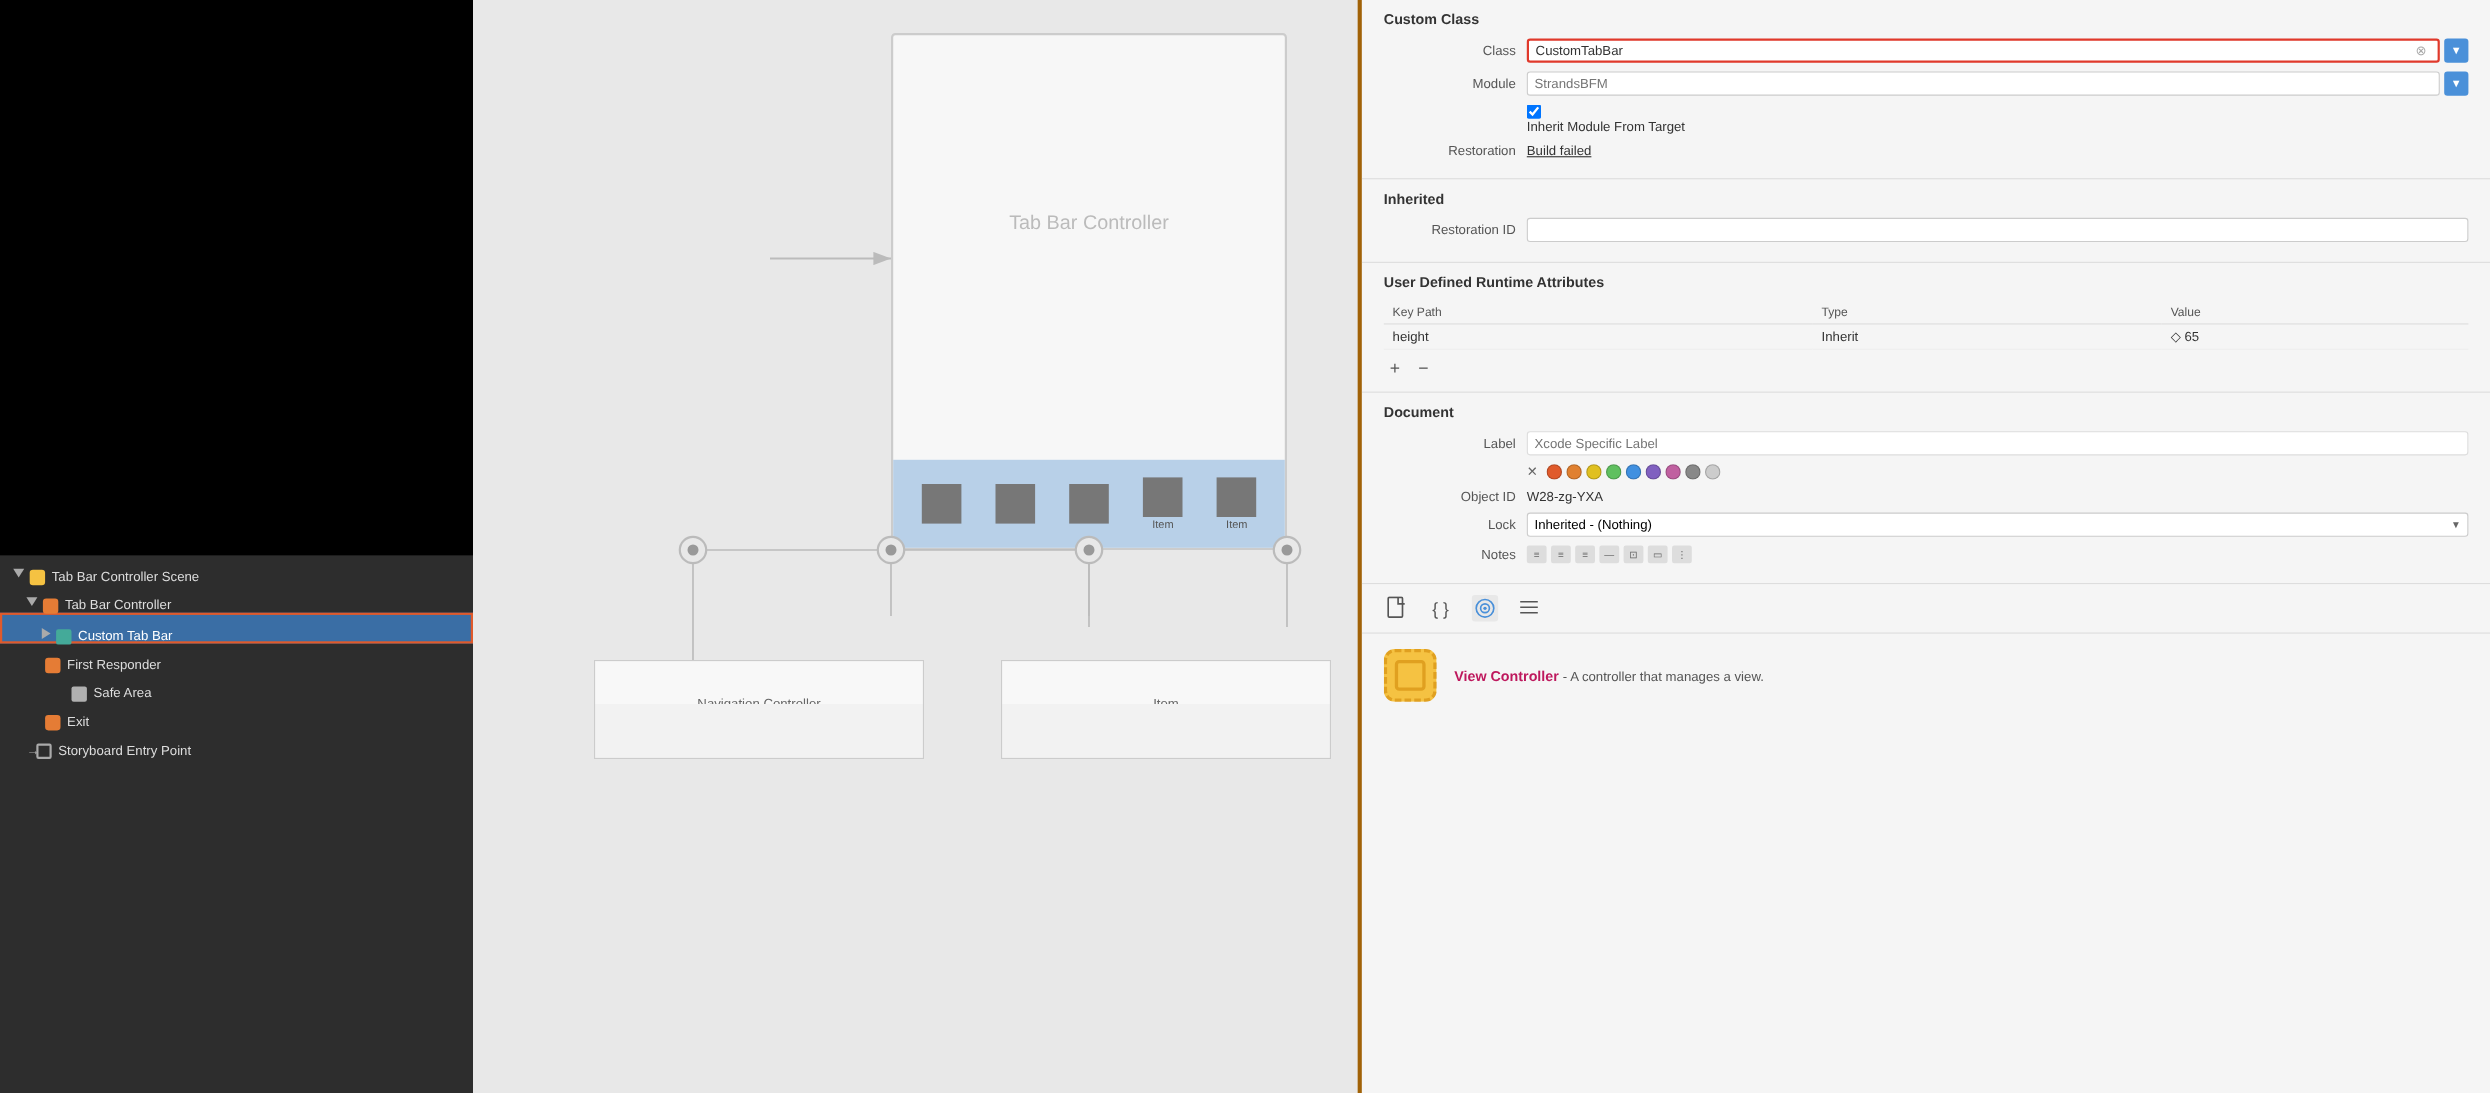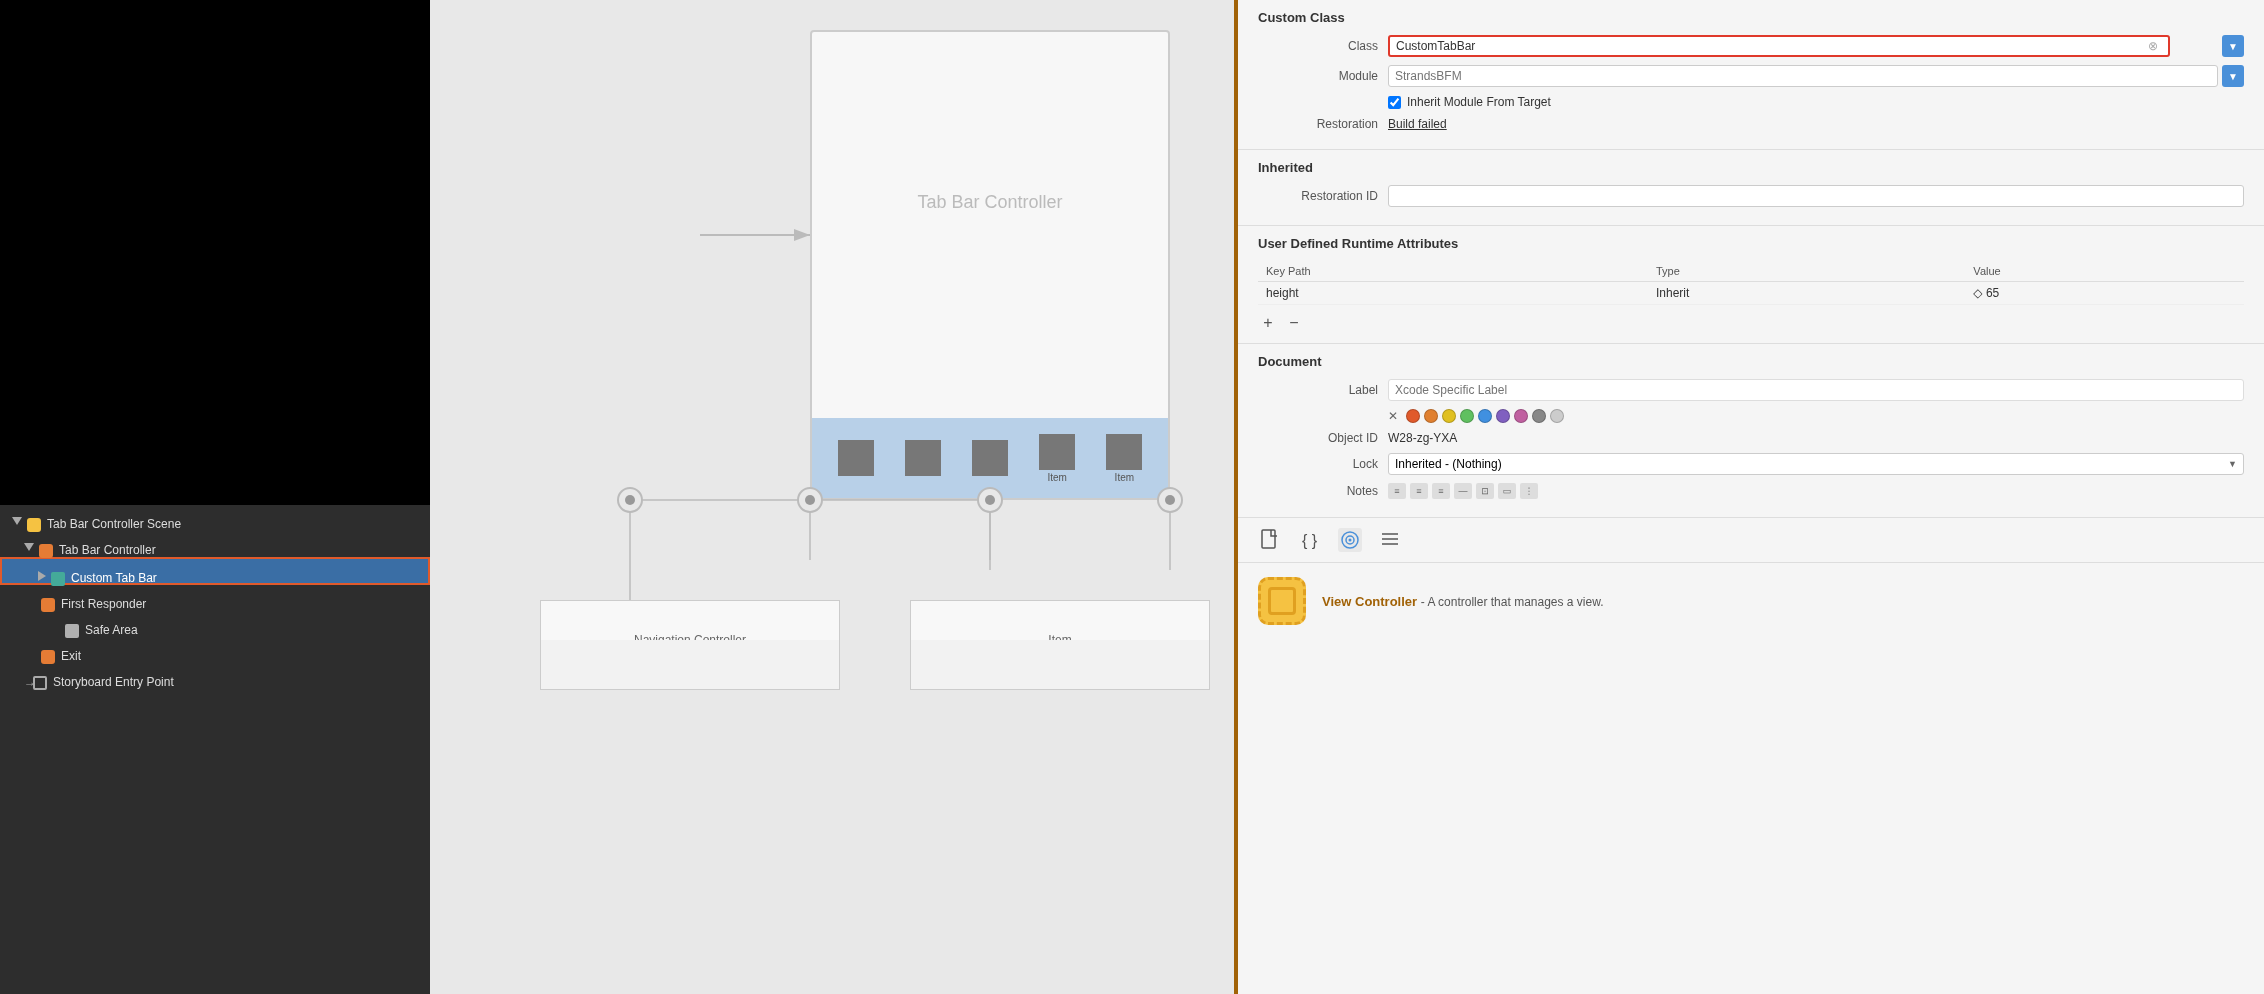--- a/index.html
+++ b/index.html
@@ -221,23 +221,24 @@
       height: 22px;
       border-radius: 3px;
       display: flex;
       align-items: center;
       justify-content: center;
       margin-left: 4px;
       flex-shrink: 0;
     }
     .checkbox-row {
       display: flex;
-      align-items: flex-end;
+      align-items: flex-start;
       margin-left: 130px;
       margin-bottom: 8px;
+      flex-direction: column;
     }
     .checkbox-row input {
       margin-right: 6px;
     }
 
     
     .udra-table {
       width: 100%;
       border-collapse: collapse;
       font-size: 12px;
@@ -369,21 +370,21 @@
       border: 3px solid #e0a020;
       border-radius: 4px;
     }
     .vc-text {
       font-size: 12px;
       color: #555;
     }
     .vc-title {
       font-size: 13px;
       font-weight: 600;
-      color: #a16207;
+      color: #be185d;
     }
 
     
     .canvas-wrapper {
       position: relative;
       width: 100%;
       height: 100%;
     }
   </style>
 </head>
@@ -522,21 +523,21 @@
   </div>
 </div>
 
 <div class="right-panel">
 
   <div class="inspector-section">
     <div class="inspector-section-title">Custom Class</div>
 
     <div class="inspector-row">
       <span class="inspector-label">Class</span>
-      <div style="flex:1;display:flex;align-items:center;gap:48px;">
+      <div style="flex:1;display:flex;align-items:center;">
         <div style="flex:1;display:flex;align-items:center;border:2px solid #e0392b;border-radius:3px;background:#fff;height:22px;padding:0 6px;">
           <span style="flex:1;font-size:12px;color:#333;">CustomTabBar</span>
           <span style="font-size:12px;color:#aaa;margin-right:4px;">⊗</span>
         </div>
         <div class="blue-dropdown">
           <span style="color:#fff;font-size:10px;">▼</span>
         </div>
       </div>
     </div>
 

